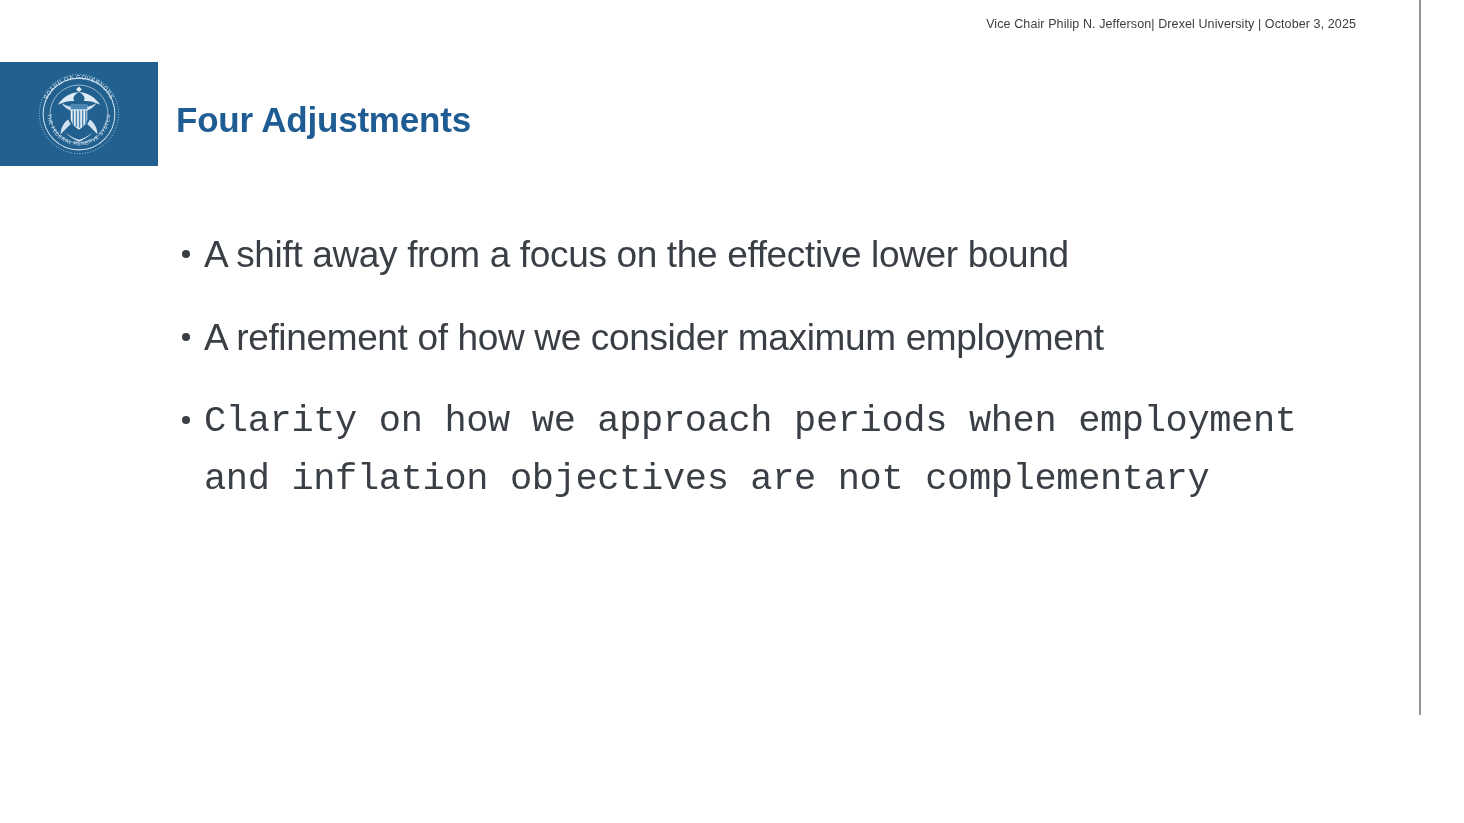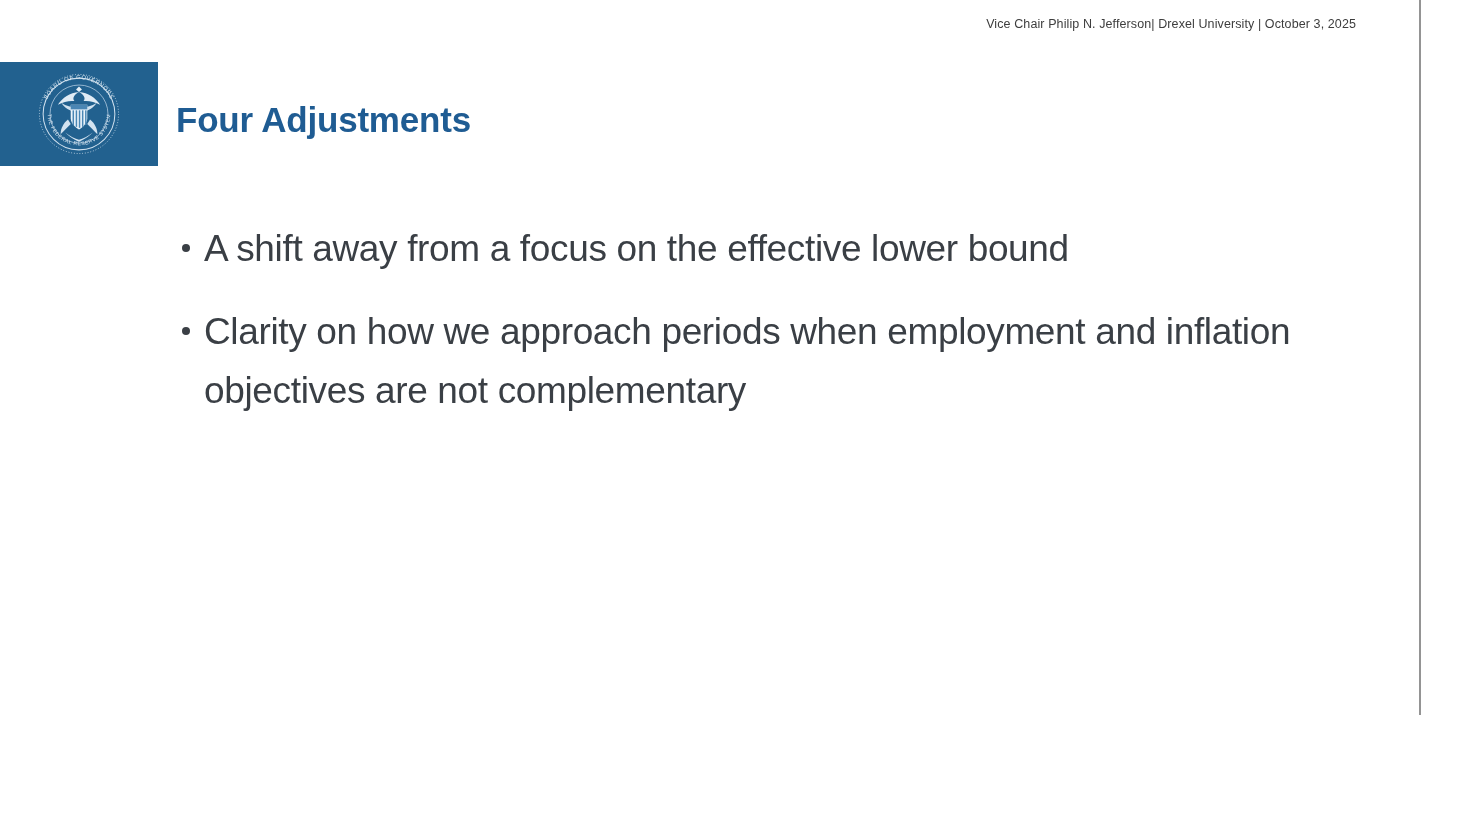--- a/index.html
+++ b/index.html
@@ -71,38 +71,39 @@
     letter-spacing: -0.2px;
     font-family: "Liberation Sans", sans-serif;
     white-space: nowrap;
     margin-top: 12px;
   }
 
   
   .body-list {
     position: absolute;
     left: 176px;
-    top: 220px;
+    top: 226px;
     width: 1180px;
     list-style: none;
     margin: 0;
     padding: 0;
   }
   .bullet-item {
     position: relative;
     padding-left: 28px;
     margin-bottom: 24px;
     font-size: 37px;
     line-height: 1.59;
     color: #3a3f45;
     font-family: "Liberation Sans", sans-serif;
     letter-spacing: -0.35px;
   }
   .bullet-item:last-child {
     margin-bottom: 0;
+    font-family: Liberation Mono, monospace;
   }
   .bullet-dot {
     position: absolute;
     left: 6px;
     top: 0.66em;
     width: 8px;
     height: 8px;
     border-radius: 50%;
     background: #3a3f45;
   }
@@ -159,17 +160,21 @@
 
   <h1 class="slide-title">Four Adjustments</h1>
 
   <ul class="body-list">
     <li class="bullet-item">
       <span class="bullet-dot"></span>
       <span class="bullet-text">A shift away from a focus on the effective lower bound</span>
     </li>
     <li class="bullet-item">
       <span class="bullet-dot"></span>
+      <span class="bullet-text">A refinement of how we consider maximum employment</span>
+    </li>
+    <li class="bullet-item">
+      <span class="bullet-dot"></span>
       <span class="bullet-text">Clarity on how we approach periods when employment and inflation objectives are not complementary</span>
     </li>
   </ul>
 
 </div>
 
 </body></html>

